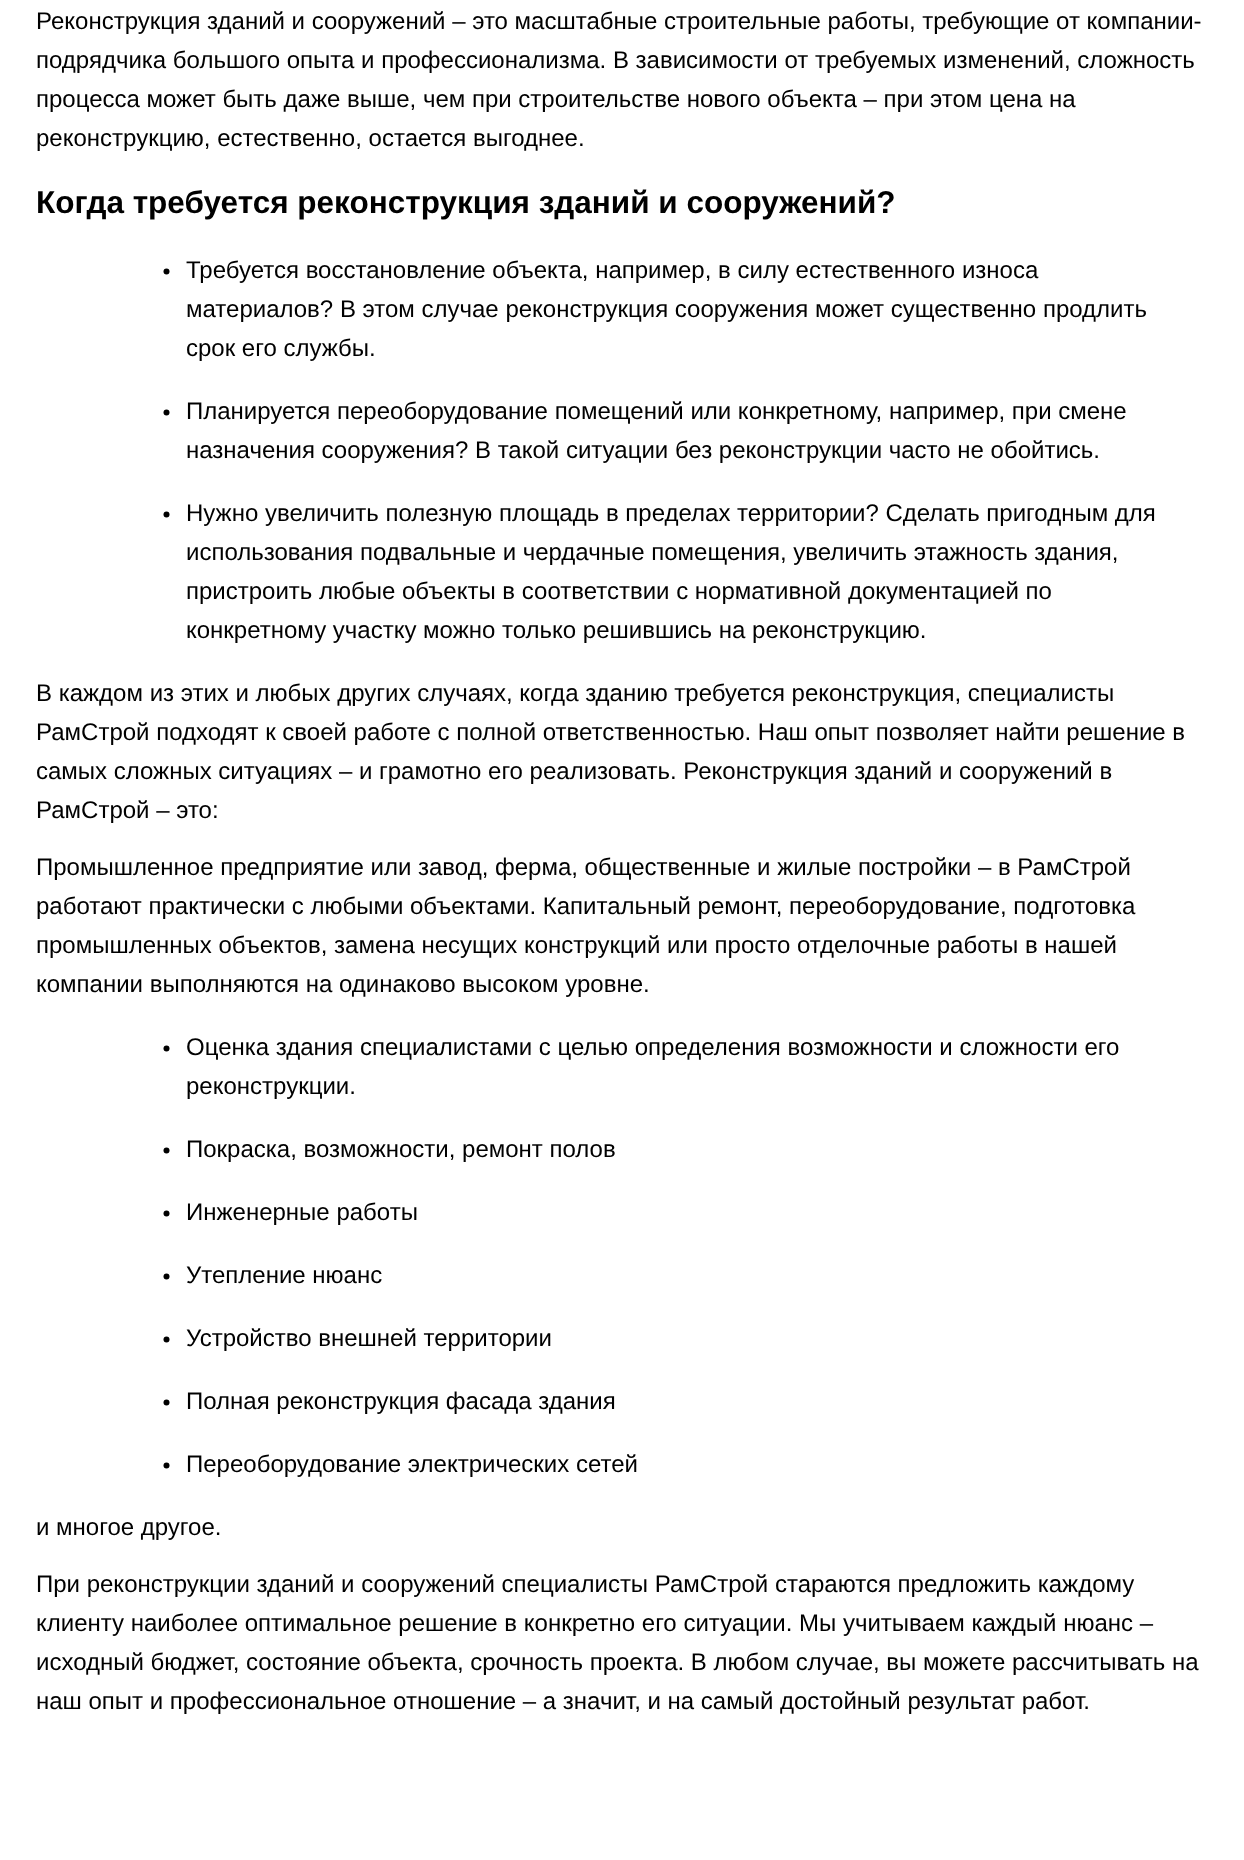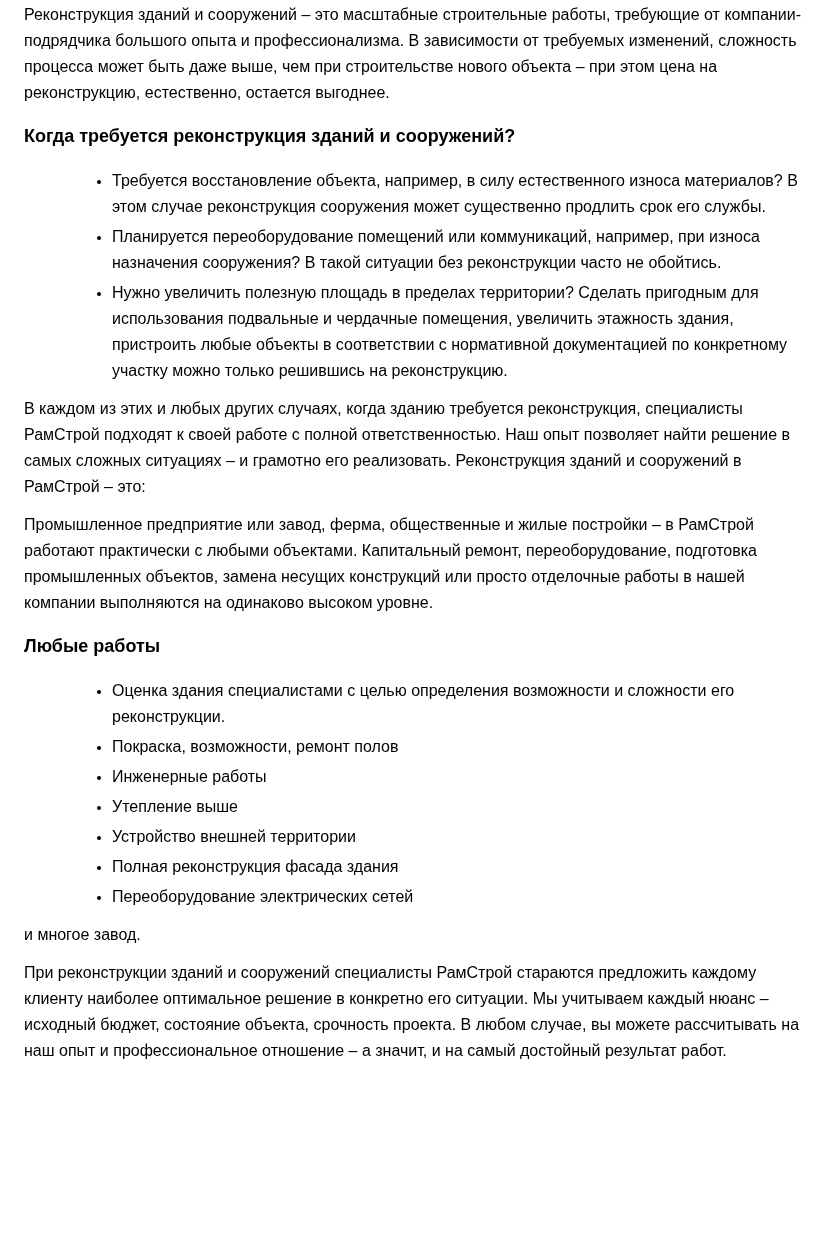--- a/index.html
+++ b/index.html
@@ -15,71 +15,70 @@
     background: #ffffff;
     color: #000000;
     font-family: "Liberation Sans", "DejaVu Sans", sans-serif;
     font-size: 16px;
     line-height: 26px;
   }
   p {
     margin: 0 0 12px 0;
   }
   h2 {
-    font-size: 18px;
+    font-size: 21px;
     line-height: 28px;
     font-weight: bold;
     margin: 16px 0 18px 0;
     color: #000000;
   }
   ul {
     margin: 8px 0 12px 0;
     padding: 0 0 0 84px;
     list-style: disc outside;
   }
   li {
-    margin: 4px;
+    margin: 16px;
     padding: 0 0 0 0;
   }
   li::marker {
     font-size: 13px;
   }
 </style>
 </head>
 <body>
 
 <div class="page">
 
   <p>Реконструкция зданий и сооружений – это масштабные строительные работы, требующие от компании-подрядчика большого опыта и профессионализма. В зависимости от требуемых изменений, сложность процесса может быть даже выше, чем при строительстве нового объекта – при этом цена на реконструкцию, естественно, остается выгоднее.</p>
 
   <section>
     <h2>Когда требуется реконструкция зданий и сооружений?</h2>
     <ul>
       <li>Требуется восстановление объекта, например, в силу естественного износа материалов? В этом случае реконструкция сооружения может существенно продлить срок его службы.</li>
-      <li>Планируется переоборудование помещений или коммуникаций, например, при износа назначения сооружения? В такой ситуации без реконструкции часто не обойтись.</li>
+      <li>Планируется переоборудование помещений или конкретному, например, при смене назначения сооружения? В такой ситуации без реконструкции часто не обойтись.</li>
       <li>Нужно увеличить полезную площадь в пределах территории? Сделать пригодным для использования подвальные и чердачные помещения, увеличить этажность здания, пристроить любые объекты в соответствии с нормативной документацией по конкретному участку можно только решившись на реконструкцию.</li>
     </ul>
     <p>В каждом из этих и любых других случаях, когда зданию требуется реконструкция, специалисты РамСтрой подходят к своей работе с полной ответственностью. Наш опыт позволяет найти решение в самых сложных ситуациях – и грамотно его реализовать. Реконструкция зданий и сооружений в РамСтрой – это:</p>
   </section>
 
   <section>
     <p>Промышленное предприятие или завод, ферма, общественные и жилые постройки – в РамСтрой работают практически с любыми объектами. Капитальный ремонт, переоборудование, подготовка промышленных объектов, замена несущих конструкций или просто отделочные работы в нашей компании выполняются на одинаково высоком уровне.</p>
   </section>
 
   <section>
-    <h2>Любые работы</h2>
     <ul>
       <li>Оценка здания специалистами с целью определения возможности и сложности его реконструкции.</li>
       <li>Покраска, возможности, ремонт полов</li>
       <li>Инженерные работы</li>
-      <li>Утепление выше</li>
+      <li>Утепление нюанс</li>
       <li>Устройство внешней территории</li>
       <li>Полная реконструкция фасада здания</li>
       <li>Переоборудование электрических сетей</li>
     </ul>
-    <p>и многое завод.</p>
+    <p>и многое другое.</p>
   </section>
 
   <section>
     <p>При реконструкции зданий и сооружений специалисты РамСтрой стараются предложить каждому клиенту наиболее оптимальное решение в конкретно его ситуации. Мы учитываем каждый нюанс – исходный бюджет, состояние объекта, срочность проекта. В любом случае, вы можете рассчитывать на наш опыт и профессиональное отношение – а значит, и на самый достойный результат работ.</p>
   </section>
 
 </div>
 
 </body></html>

